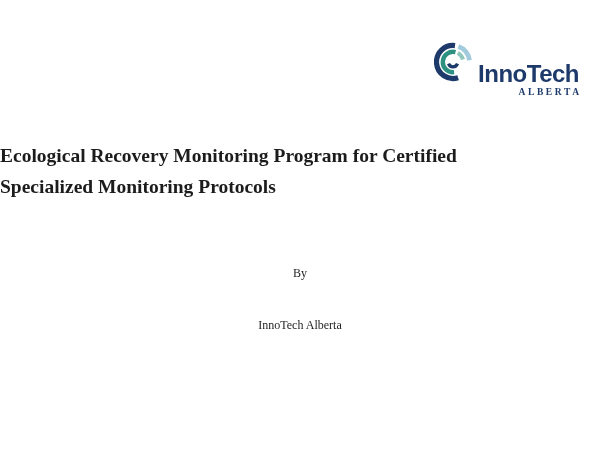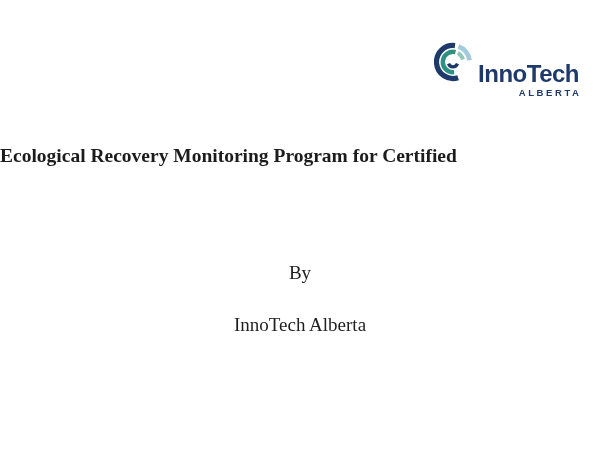--- a/index.html
+++ b/index.html
@@ -39,21 +39,21 @@
   .logo-name {
     font-family: "Liberation Sans", sans-serif;
     font-weight: 700;
     font-size: 24px;
     line-height: 24px;
     letter-spacing: -0.5px;
     color: #1e3a6b;
     white-space: nowrap;
   }
   .logo-region {
-    font-family: Liberation Sans, sans-serif;
+    font-family: Liberation Serif, serif;
     font-weight: 700;
     font-size: 9.5px;
     line-height: 11px;
     letter-spacing: 2.6px;
     margin-top: 1px;
     margin-right: -2.6px; 
     color: #1e3a6b;
     white-space: nowrap;
   }
 
@@ -79,21 +79,21 @@
     margin-top: -2px;
     white-space: nowrap;
   }
 
   
   .byline {
     position: absolute;
     left: 0;
     right: 0;
     text-align: center;
-    font-size: 19px;
+    font-size: 12px;
     line-height: 16px;
     color: #1f1f1f;
     white-space: nowrap;
   }
   .by-label   { top: 265px; }
   .author     { top: 317px; }
   .group      { top: 369px; }
   .date-line  { top: 421px; }
 </style>
 </head>
@@ -115,18 +115,19 @@
       <path d="M14.49 27.64 A4.8 4.8 0 0 0 23.51 27.64" fill="none" stroke-width="3.2" stroke="#1e3a6b"></path>
     </svg>
     <div class="logo-textblock">
       <div class="logo-name">InnoTech</div>
       <div class="logo-region">ALBERTA</div>
     </div>
   </div>
 
   <div class="title-block">
     <div class="title-line">Ecological Recovery Monitoring Program for Certified</div>
+    <div class="subtitle-line">Specialized Monitoring Protocols</div>
   </div>
 
   <div class="byline by-label">By</div>
   <div class="byline author">InnoTech Alberta</div>
 
 </div>
 
 </body></html>

